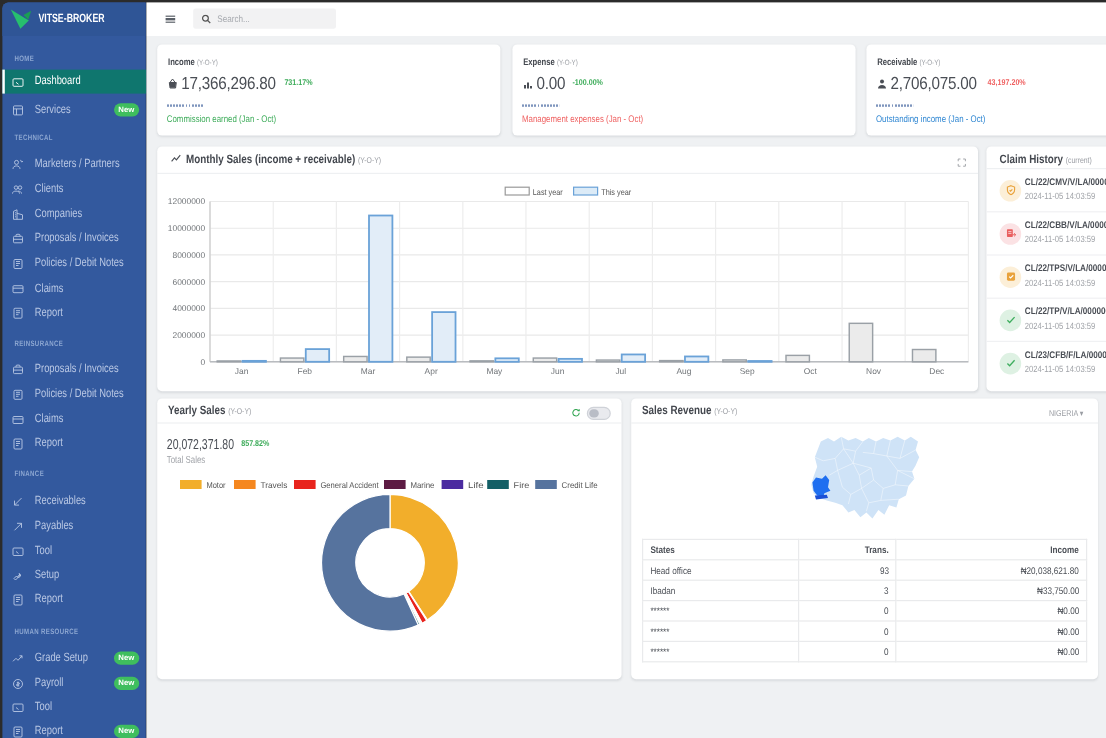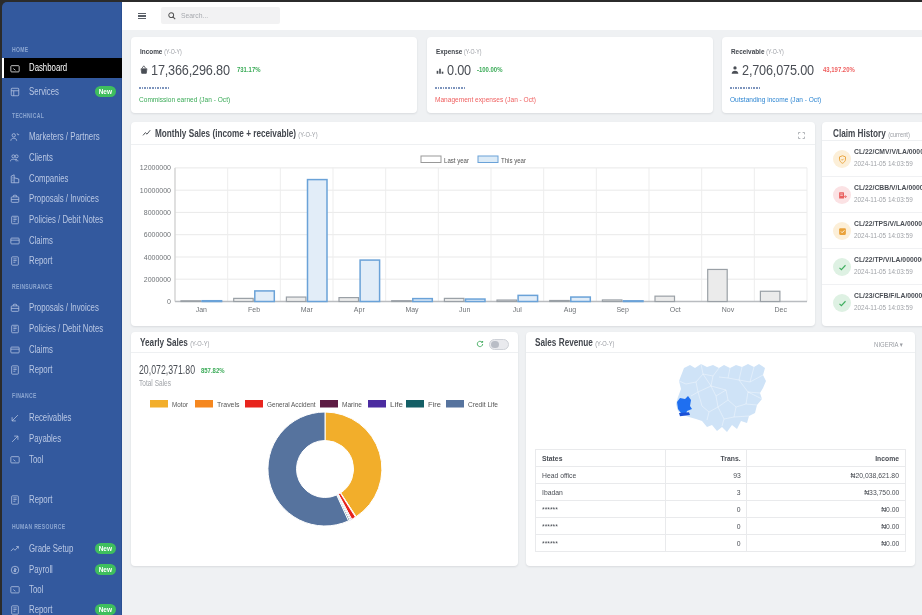--- a/index.html
+++ b/index.html
@@ -10,21 +10,21 @@
 .sx80{display:inline-block;transform:scaleX(0.80);transform-origin:0 50%;white-space:nowrap;}
 .sx82{display:inline-block;transform:scaleX(0.82);transform-origin:0 50%;white-space:nowrap;}
 .sxr{display:inline-block;transform:scaleX(0.85);transform-origin:100% 50%;white-space:nowrap;}
 #sidebar{position:absolute;left:2px;top:2px;width:120px;height:613px;background:#33599e;border-top-left-radius:5px;border-right:1px solid #2a4f92;}
 #logobar{position:absolute;left:0;top:0;width:119px;height:28px;background:#2f5596;border-top-left-radius:5px;}
 #logobar .lname{position:absolute;left:30px;top:8px;color:#fff;font-size:10px;font-weight:bold;}
 .sec{position:absolute;left:10px;color:#8ca6d1;font-size:6.5px;font-weight:bold;letter-spacing:.4px;}
 .mi{position:absolute;left:0;width:120px;height:21px;color:#bac8e4;font-size:10px;line-height:21px;}
 .mi svg{position:absolute;left:8px;top:5.5px;}
 .mi .lbl{position:absolute;left:26.5px;top:0;}
-.mi.active{background:#000000;color:#fff;}
+.mi.active{background:#0f766e;color:#fff;}
 .wstripe{position:absolute;left:0px;top:0;width:2px;height:100%;background:#fff;}
 .badge{position:absolute;right:6px;top:5px;background:#3fbe5e;color:#fff;font-size:6.5px;font-weight:bold;line-height:11px;height:11px;padding:0 4px;border-radius:6px;}
 #header{position:absolute;left:122px;top:2px;width:800px;height:28px;background:#fff;}
 #main{position:absolute;left:122px;top:30px;width:800px;height:585px;background:#eff1f3;}
 #burger{position:absolute;left:138px;top:13px;width:7.5px;height:6px;}
 #burger div{height:1.3px;background:#5a6068;margin-bottom:1.1px;}
 #search{position:absolute;left:161px;top:7px;width:119px;height:17px;background:#f2f2f3;border-radius:2px;color:#a7aaaf;font-size:8px;line-height:17px;padding-left:20px;}
 #search svg{position:absolute;left:7px;top:4.5px;}
 .card{position:absolute;background:#fff;border-radius:4px;box-shadow:0 1px 2px rgba(56,65,74,.12);}
 .ct{font-size:10px;font-weight:bold;color:#43474e;}
@@ -43,20 +43,27 @@
 .ccode{position:absolute;left:32px;top:6px;font-size:8px;font-weight:bold;color:#4a4e55;}
 .cdate{position:absolute;left:32px;top:18px;font-size:7.5px;color:#a0a3a8;}
 table{border-collapse:collapse;}
 #rtable{position:absolute;left:9px;top:117px;width:371px;font-size:8px;color:#4a4e55;}
 #rtable td,#rtable th{border:1px solid #e9eaec;height:17px;padding:0 6px;font-weight:normal;}
 #rtable th{text-align:left;font-weight:bold;}
 #rtable .num{text-align:right;}
 </style></head>
 <body>
 <div id="sidebar">
+  <div id="logobar">
+    <svg class="abs" style="left:2px;top:4px" width="26" height="22" viewBox="0 0 26 22">
+      <polygon points="22,3 15.5,6.5 19.5,10.5" fill="#1a9e54"></polygon>
+      <polygon points="5,2 20,11 13,18" fill="#27bf6e"></polygon>
+    </svg>
+    <span class="lname"><span class="sx" style="transform:scaleX(0.73)">VITSE-BROKER</span></span>
+  </div>
 <div class="sec" style="top:44px;"><span class="sx">HOME</span></div>
     <div class="mi active" style="top:56px; height:20px;line-height:20px;">
       <div class="wstripe"></div>
       <svg width="10" height="10" viewBox="0 0 24 24" fill="none" stroke="#fff" stroke-width="1.8">
         <rect x="2" y="4" width="20" height="15" rx="2"></rect>
         <path d="M8 11l5 4"></path>
       </svg>
       <span class="lbl"><span class="sx">Dashboard</span></span>
     </div>
     <div class="mi" style="top:79px;">
@@ -160,20 +167,26 @@
         <path d="M19 5L5 19M5 10v9h9"></path>
       </svg>
       <span class="lbl"><span class="sx">Receivables</span></span>
     </div>
     <div class="mi" style="top:447px;">
       <svg width="10" height="10" viewBox="0 0 24 24" fill="none" stroke="#bac8e4" stroke-width="1.8">
         <rect x="2" y="4" width="20" height="15" rx="2"></rect>
         <path d="M8 11l5 4"></path>
       </svg>
       <span class="lbl"><span class="sx">Tool</span></span>
+    </div>
+    <div class="mi" style="top:467px;">
+      <svg width="10" height="10" viewBox="0 0 24 24" fill="none" stroke="#bac8e4" stroke-width="1.8">
+        <path d="M14 7a4 4 0 11-5 5L4 17l3 3 5-5a4 4 0 015-5l-3 3 2-2z"></path>
+      </svg>
+      <span class="lbl"><span class="sx">Setup</span></span>
     </div>
     <div class="mi" style="top:487px;">
       <svg width="10" height="10" viewBox="0 0 24 24" fill="none" stroke="#bac8e4" stroke-width="1.8">
         <rect x="4" y="2" width="16" height="20" rx="2"></rect>
         <path d="M8 7h8M8 11h8M8 15h5"></path>
       </svg>
       <span class="lbl"><span class="sx">Report</span></span>
     </div>
     <div class="sec" style="top:521px;"><span class="sx">HUMAN RESOURCE</span></div>
     <div class="mi" style="top:536px;">

